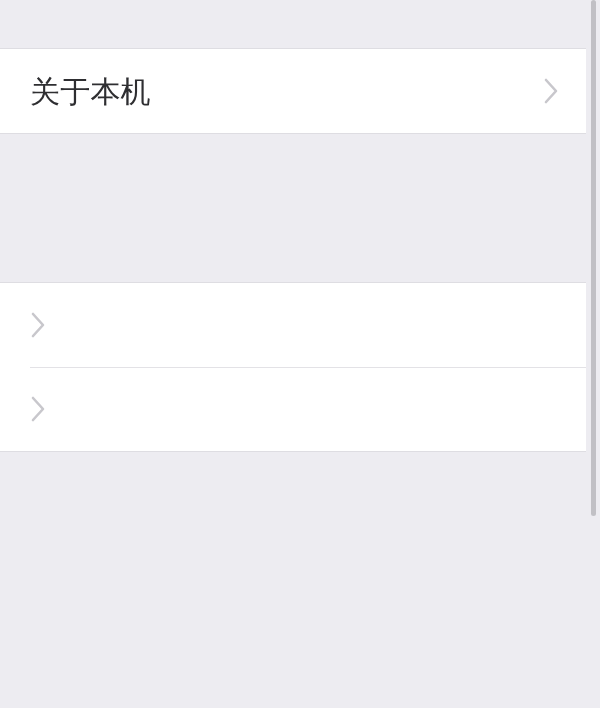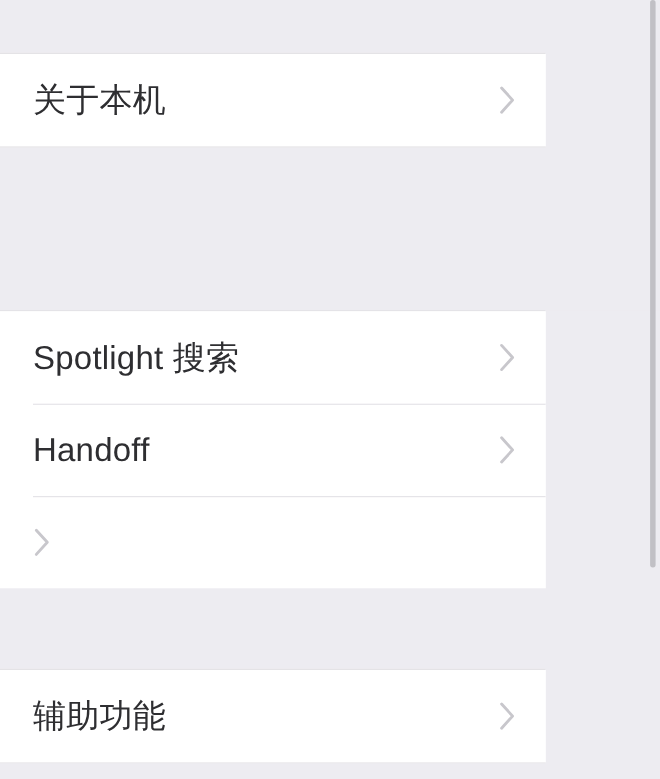--- a/index.html
+++ b/index.html
@@ -20,21 +20,21 @@
     width: 600px;
     height: 708px;
     background: #edecf1;
     overflow: hidden;
   }
 
   
   .group {
     position: absolute;
     left: 0;
-    width: 496px;
+    width: 586px;
     background: #ffffff;
     box-sizing: border-box;
     border-top: 1px solid #dedde2;
     border-bottom: 1px solid #dedde2;
   }
 
   .gap {
     position: absolute;
     left: 0;
     width: 600px;
@@ -136,65 +136,41 @@
       </span>
     </div>
 
   </div>
 
   <div class="gap" style="top:217px;height:65px;"></div>
 
   <div class="group" style="top:282px;">
 
     <div class="row">
-      <span class="row-label">Spotlight 搜索</span>
       <span class="row-accessory">
         <span class="chevron">
           <svg viewBox="0 0 17 30" xmlns="http://www.w3.org/2000/svg">
             <polyline points="3,4 13,15 3,26" fill="none" stroke="#c8c7cc" stroke-width="2.6" stroke-linecap="round" stroke-linejoin="round"></polyline>
           </svg>
         </span>
       </span>
     </div>
 
-    <div class="row">
-      <span class="row-label">Handoff</span>
-      <span class="row-accessory">
-        <span class="chevron">
-          <svg viewBox="0 0 17 30" xmlns="http://www.w3.org/2000/svg">
-            <polyline points="3,4 13,15 3,26" fill="none" stroke="#c8c7cc" stroke-width="2.6" stroke-linecap="round" stroke-linejoin="round"></polyline>
-          </svg>
-        </span>
-      </span>
-    </div>
 
     <div class="row">
       <span class="row-accessory">
         <span class="chevron">
           <svg viewBox="0 0 17 30" xmlns="http://www.w3.org/2000/svg">
             <polyline points="3,4 13,15 3,26" fill="none" stroke="#c8c7cc" stroke-width="2.6" stroke-linecap="round" stroke-linejoin="round"></polyline>
           </svg>
         </span>
       </span>
     </div>
   </div>
 
   <div class="gap" style="top:535px;height:73px;"></div>
 
-  <div class="group" style="top:608px;">
-
-    <div class="row">
-      <span class="row-label">辅助功能</span>
-      <span class="row-accessory">
-        <span class="chevron">
-          <svg viewBox="0 0 17 30" xmlns="http://www.w3.org/2000/svg">
-            <polyline points="3,4 13,15 3,26" fill="none" stroke="#c8c7cc" stroke-width="2.6" stroke-linecap="round" stroke-linejoin="round"></polyline>
-          </svg>
-        </span>
-      </span>
-    </div>
-  </div>
 
   <div class="gap" style="top:694px;height:14px;"></div>
 
   <div class="scrollbar" style="height:516px;"></div>
 
 </div>
 
 </body></html>

